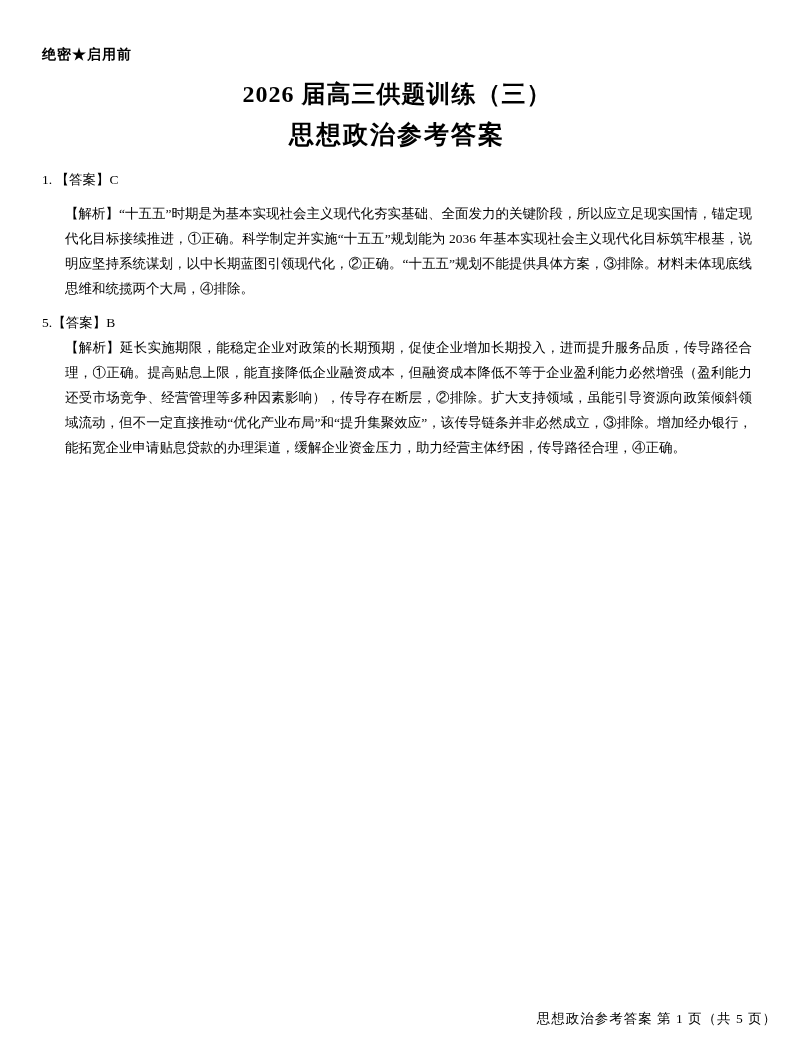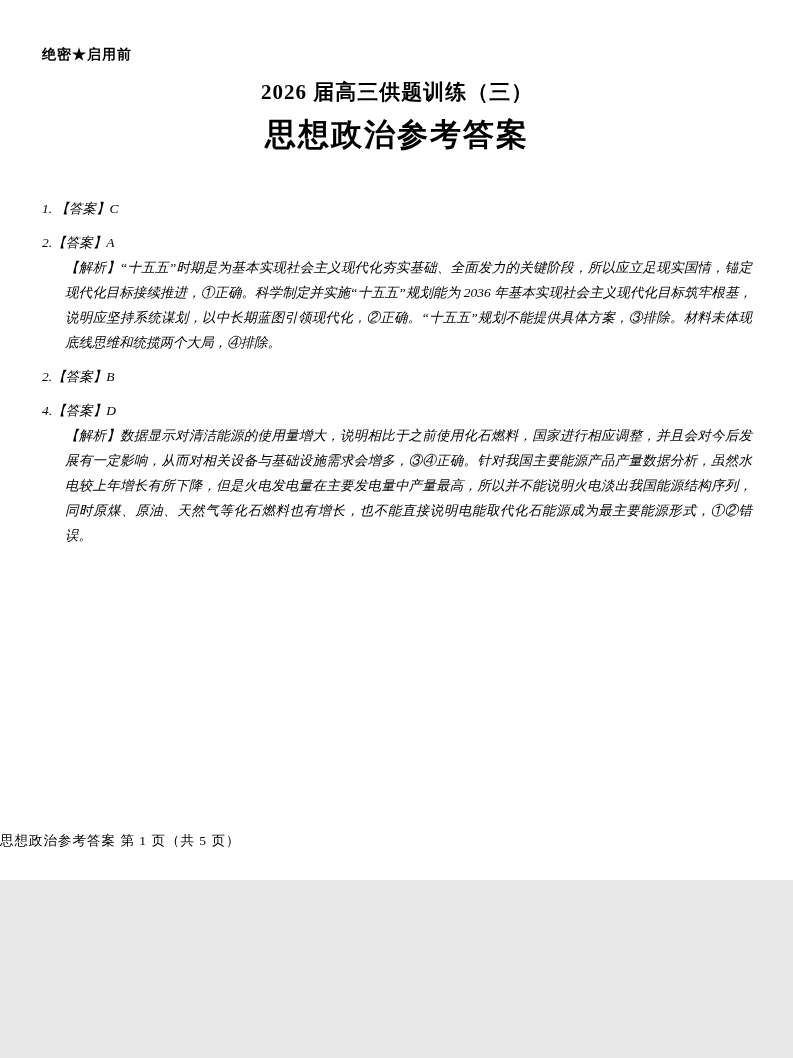--- a/index.html
+++ b/index.html
@@ -3,98 +3,94 @@
 <meta charset="utf-8">
 <style>
   html, body {
     margin: 0;
     padding: 0;
     background: #e8e8e8;
   }
   .page {
     position: relative;
     width: 793px;
-    height: 880px;
+    height: 1058px;
     margin: 0 auto;
     background: #ffffff;
     box-sizing: border-box;
     padding: 46px 41px 0 42px;
     font-family: "Liberation Serif", "DejaVu Serif", serif;
     color: #000000;
     overflow: hidden;
   }
   .classification {
     font-size: 14px;
     font-weight: bold;
     letter-spacing: 1px;
   }
   .title {
     text-align: center;
-    font-size: 21px;
+    font-size: 24px;
     font-weight: bold;
     margin: 14px 0 4px 0;
     letter-spacing: 1px;
   }
   .subtitle {
     text-align: center;
-    font-size: 31px;
+    font-size: 25px;
     font-weight: bold;
     margin: 8px 0 0 0;
     letter-spacing: 2px;
   }
   .answers {
-    margin-top: 40px;
-    font-style: italic;
+    margin-top: 16px;
   }
   .item {
     font-size: 13.5px;
     line-height: 25px;
     margin-bottom: 9px;
   }
   .item-head {
     white-space: pre-wrap;
   }
   .item-analysis {
     margin-left: 23px;
     text-align: justify;
     text-justify: inter-ideograph;
   }
   .footer {
     position: absolute;
     bottom: 30px;
     left: 0;
     right: 16px;
-    text-align: left;
+    text-align: right;
     font-size: 13.5px;
     letter-spacing: 1px;
+    padding-left: 48px;
   }
 </style>
 </head>
 <body>
 
 <div class="page">
   <div class="classification">绝密★启用前</div>
   <h1 class="title">2026 届高三供题训练（三）</h1>
   <h2 class="subtitle">思想政治参考答案</h2>
 
   <div class="answers">
   <div class="item">
     <div class="item-head">1. 【答案】C</div>
   </div>
 
   <div class="item">
-    <div class="item-head">2.【答案】A</div>
     <div class="item-analysis">【解析】“十五五”时期是为基本实现社会主义现代化夯实基础、全面发力的关键阶段，所以应立足现实国情，锚定现代化目标接续推进，①正确。科学制定并实施“十五五”规划能为 2036 年基本实现社会主义现代化目标筑牢根基，说明应坚持系统谋划，以中长期蓝图引领现代化，②正确。“十五五”规划不能提供具体方案，③排除。材料未体现底线思维和统揽两个大局，④排除。</div>
   </div>
 
   <div class="item">
-    <div class="item-head">2.【答案】B</div>
+    <div class="item-head">5.【答案】B</div>
+    <div class="item-analysis">【解析】延长实施期限，能稳定企业对政策的长期预期，促使企业增加长期投入，进而提升服务品质，传导路径合理，①正确。提高贴息上限，能直接降低企业融资成本，但融资成本降低不等于企业盈利能力必然增强（盈利能力还受市场竞争、经营管理等多种因素影响），传导存在断层，②排除。扩大支持领域，虽能引导资源向政策倾斜领域流动，但不一定直接推动“优化产业布局”和“提升集聚效应”，该传导链条并非必然成立，③排除。增加经办银行，能拓宽企业申请贴息贷款的办理渠道，缓解企业资金压力，助力经营主体纾困，传导路径合理，④正确。</div>
   </div>
 
-  <div class="item">
-    <div class="item-head">4.【答案】D</div>
-    <div class="item-analysis">【解析】数据显示对清洁能源的使用量增大，说明相比于之前使用化石燃料，国家进行相应调整，并且会对今后发展有一定影响，从而对相关设备与基础设施需求会增多，③④正确。针对我国主要能源产品产量数据分析，虽然水电较上年增长有所下降，但是火电发电量在主要发电量中产量最高，所以并不能说明火电淡出我国能源结构序列，同时原煤、原油、天然气等化石燃料也有增长，也不能直接说明电能取代化石能源成为最主要能源形式，①②错误。</div>
-  </div>
 
 </div>
 
   <div class="footer">思想政治参考答案 第 1 页（共 5 页）</div>
 </div>
 
 </body></html>

